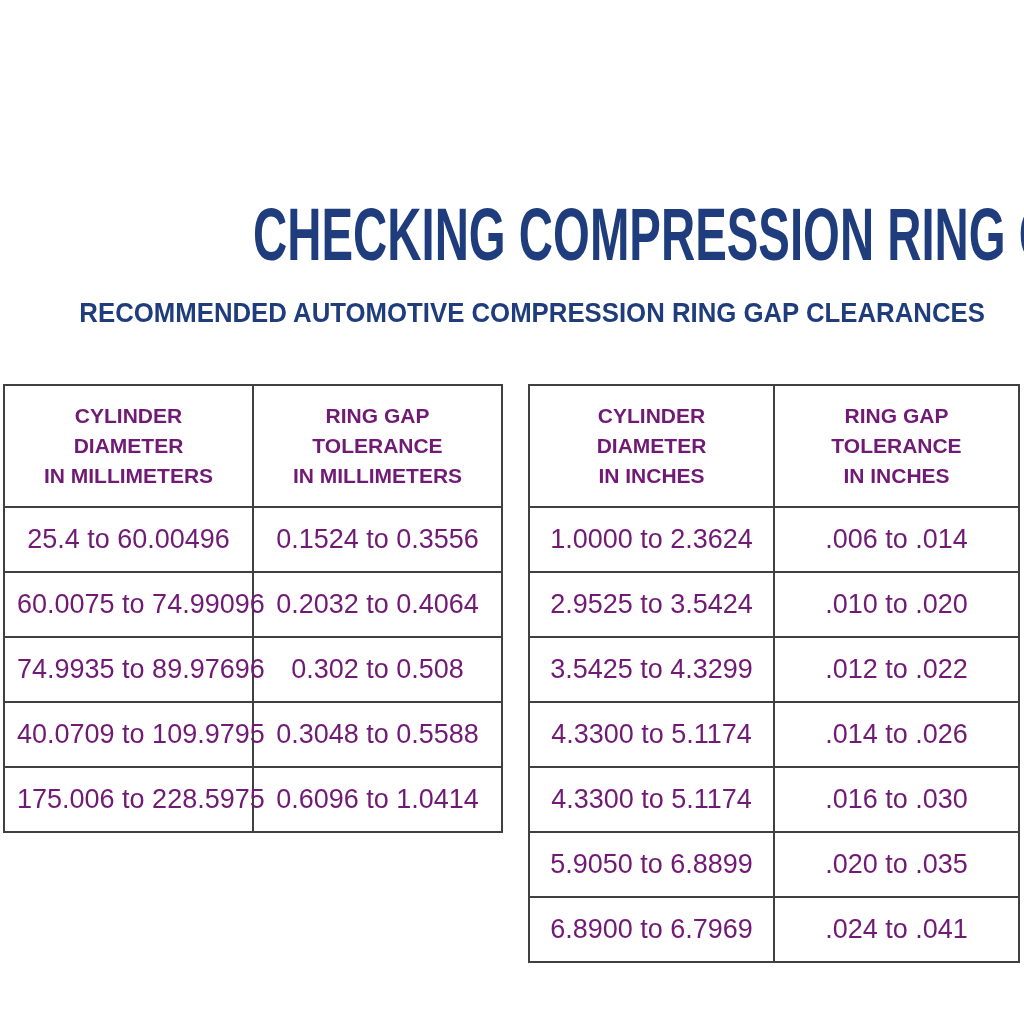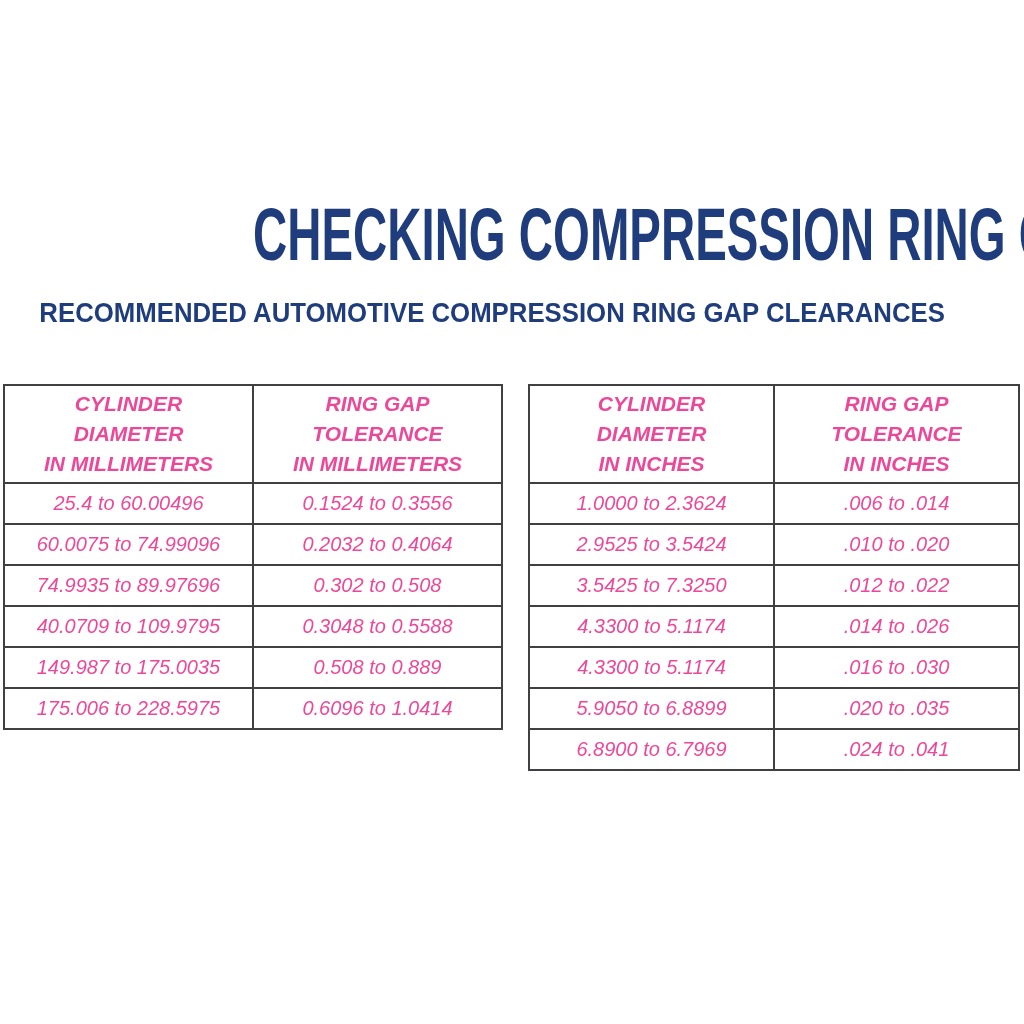--- a/index.html
+++ b/index.html
@@ -17,53 +17,52 @@
   .title-inner {
     display: inline-block;
     font-size: 74px; font-weight: 700; line-height: 1;
     color: #1f3d7c;
     white-space: nowrap;
     transform: scaleX(0.64); transform-origin: center;
     letter-spacing: 0px;
   }
   .subtitle-block {
     position: absolute; top: 299px; left: 0; width: 1024px;
-    text-align: left; margin: 0;
+    text-align: right; margin: 0;
   }
   .subtitle-inner {
     display: inline-block;
     font-size: 28px; font-weight: 700; line-height: 1;
     color: #1f3d7c;
     white-space: nowrap;
     transform: scaleX(0.92); transform-origin: center;
   }
   .tables-area { position: absolute; top: 384px; left: 0; width: 1024px; height: 412px; }
   table.gap-table {
     position: absolute; top: 0;
     border-collapse: collapse; table-layout: fixed;
     background: #ffffff;
   }
   table.gap-table.left-table  { left: 3px;   width: 500px; }
   table.gap-table.right-table { left: 528px; width: 492px; }
   .gap-table th, .gap-table td {
     border: 2px solid #404042;
     text-align: center; vertical-align: middle;
-    padding: 0;
-    color: #ec4899;
+    padding: 12px;
+    color: #701a75;
     width: 50%;
-    font-style: italic;
   }
   .gap-table th {
     height: 96px;
     font-size: 21px; font-weight: 700;
     line-height: 30px;
   }
   .gap-table td {
     height: 39px;
-    font-size: 20px; font-weight: 400;
+    font-size: 27px; font-weight: 400;
     white-space: nowrap;
   }
   .hdr-line { display: block; }
 </style>
 </head>
 <body>
 
 <div class="page">
 
   <h1 class="title-block">
@@ -102,24 +101,20 @@
           </tr>
           <tr>
             <td>74.9935 to 89.97696</td>
             <td>0.302 to 0.508</td>
           </tr>
           <tr>
             <td>40.0709 to 109.9795</td>
             <td>0.3048 to 0.5588</td>
           </tr>
           <tr>
-            <td>149.987 to 175.0035</td>
-            <td>0.508 to 0.889</td>
-          </tr>
-          <tr>
             <td>175.006 to 228.5975</td>
             <td>0.6096 to 1.0414</td>
           </tr>
         </tbody>
     </table>
 
     <table class="gap-table right-table">
       <thead>
         <tr>
           <th>
@@ -137,21 +132,21 @@
       <tbody>
           <tr>
             <td>1.0000 to 2.3624</td>
             <td>.006 to .014</td>
           </tr>
           <tr>
             <td>2.9525 to 3.5424</td>
             <td>.010 to .020</td>
           </tr>
           <tr>
-            <td>3.5425 to 7.3250</td>
+            <td>3.5425 to 4.3299</td>
             <td>.012 to .022</td>
           </tr>
           <tr>
             <td>4.3300 to 5.1174</td>
             <td>.014 to .026</td>
           </tr>
           <tr>
             <td>4.3300 to 5.1174</td>
             <td>.016 to .030</td>
           </tr>

